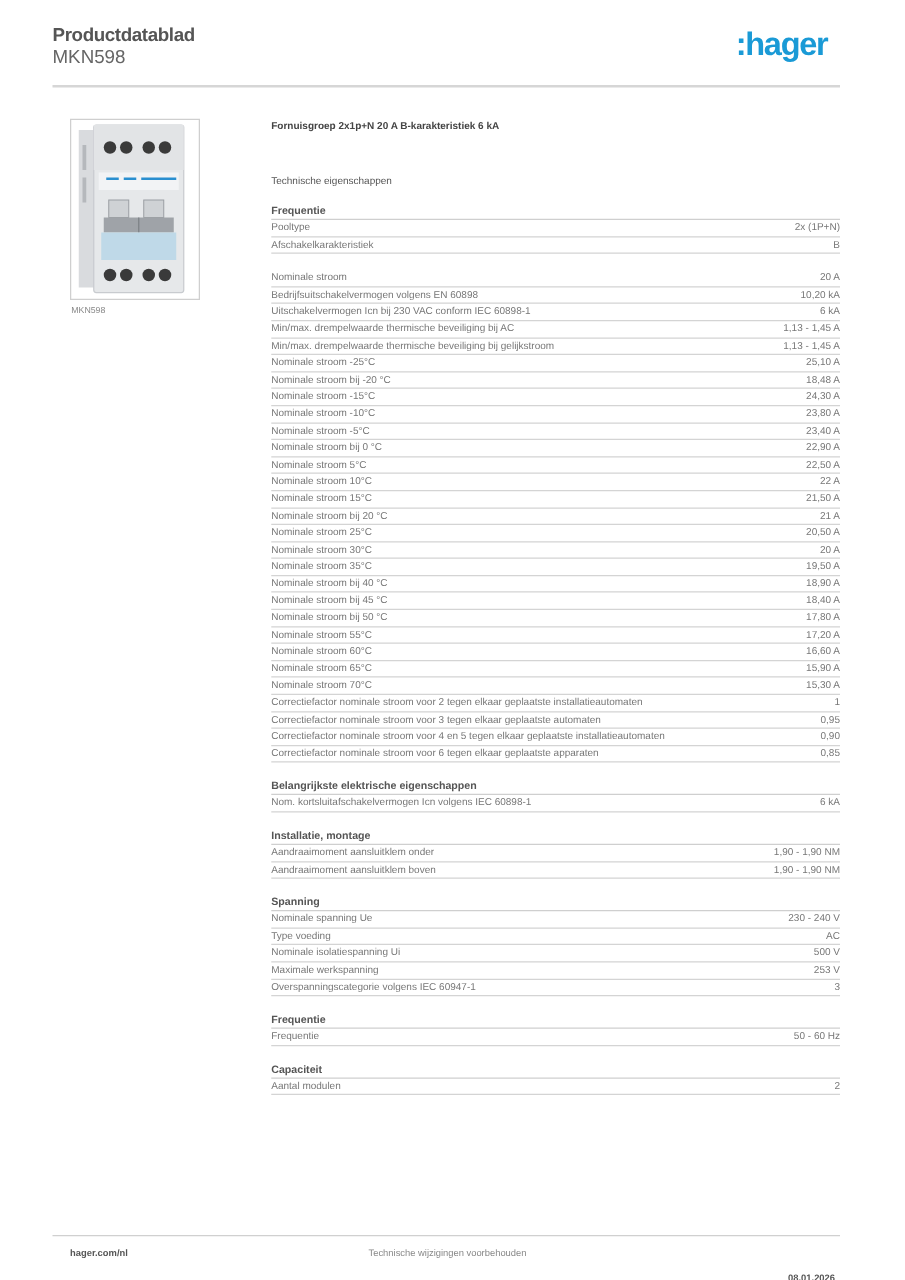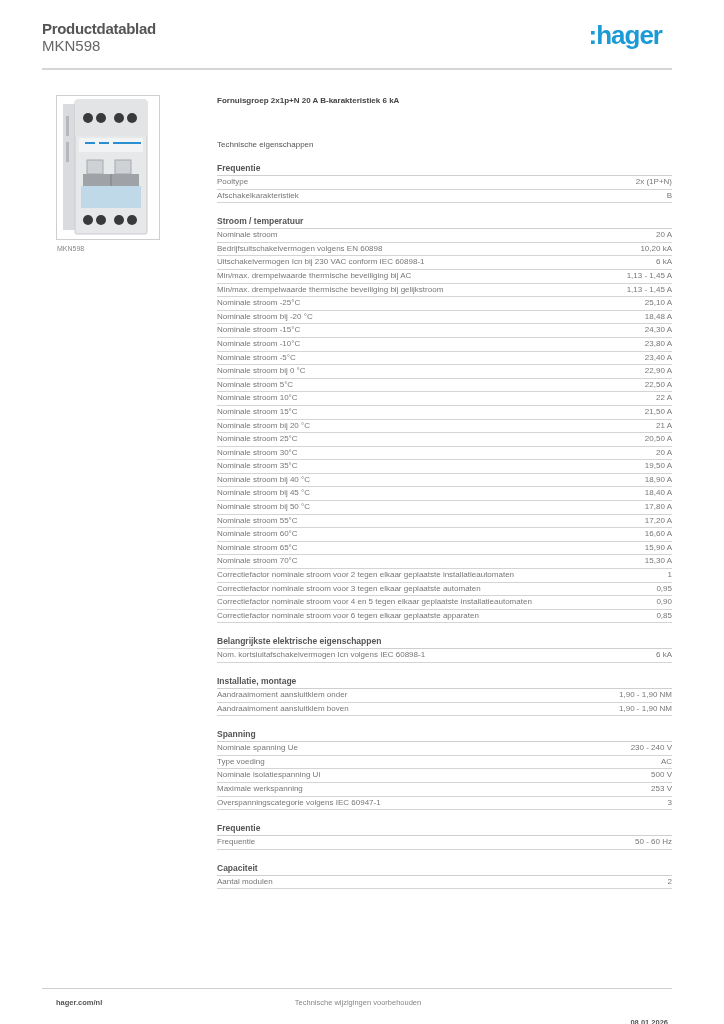--- a/index.html
+++ b/index.html
@@ -88,21 +88,20 @@
         <div class="row">
           <span class="label">Pooltype</span>
           <span class="value">2x (1P+N)</span>
         </div>
         <div class="row">
           <span class="label">Afschakelkarakteristiek</span>
           <span class="value">B</span>
         </div>
       </div>
       <div class="section">
-        <div class="section-head">Stroom / temperatuur</div>
         <div class="row">
           <span class="label">Nominale stroom</span>
           <span class="value">20 A</span>
         </div>
         <div class="row">
           <span class="label">Bedrijfsuitschakelvermogen volgens EN 60898</span>
           <span class="value">10,20 kA</span>
         </div>
         <div class="row">
           <span class="label">Uitschakelvermogen Icn bij 230 VAC conform IEC 60898-1</span>

